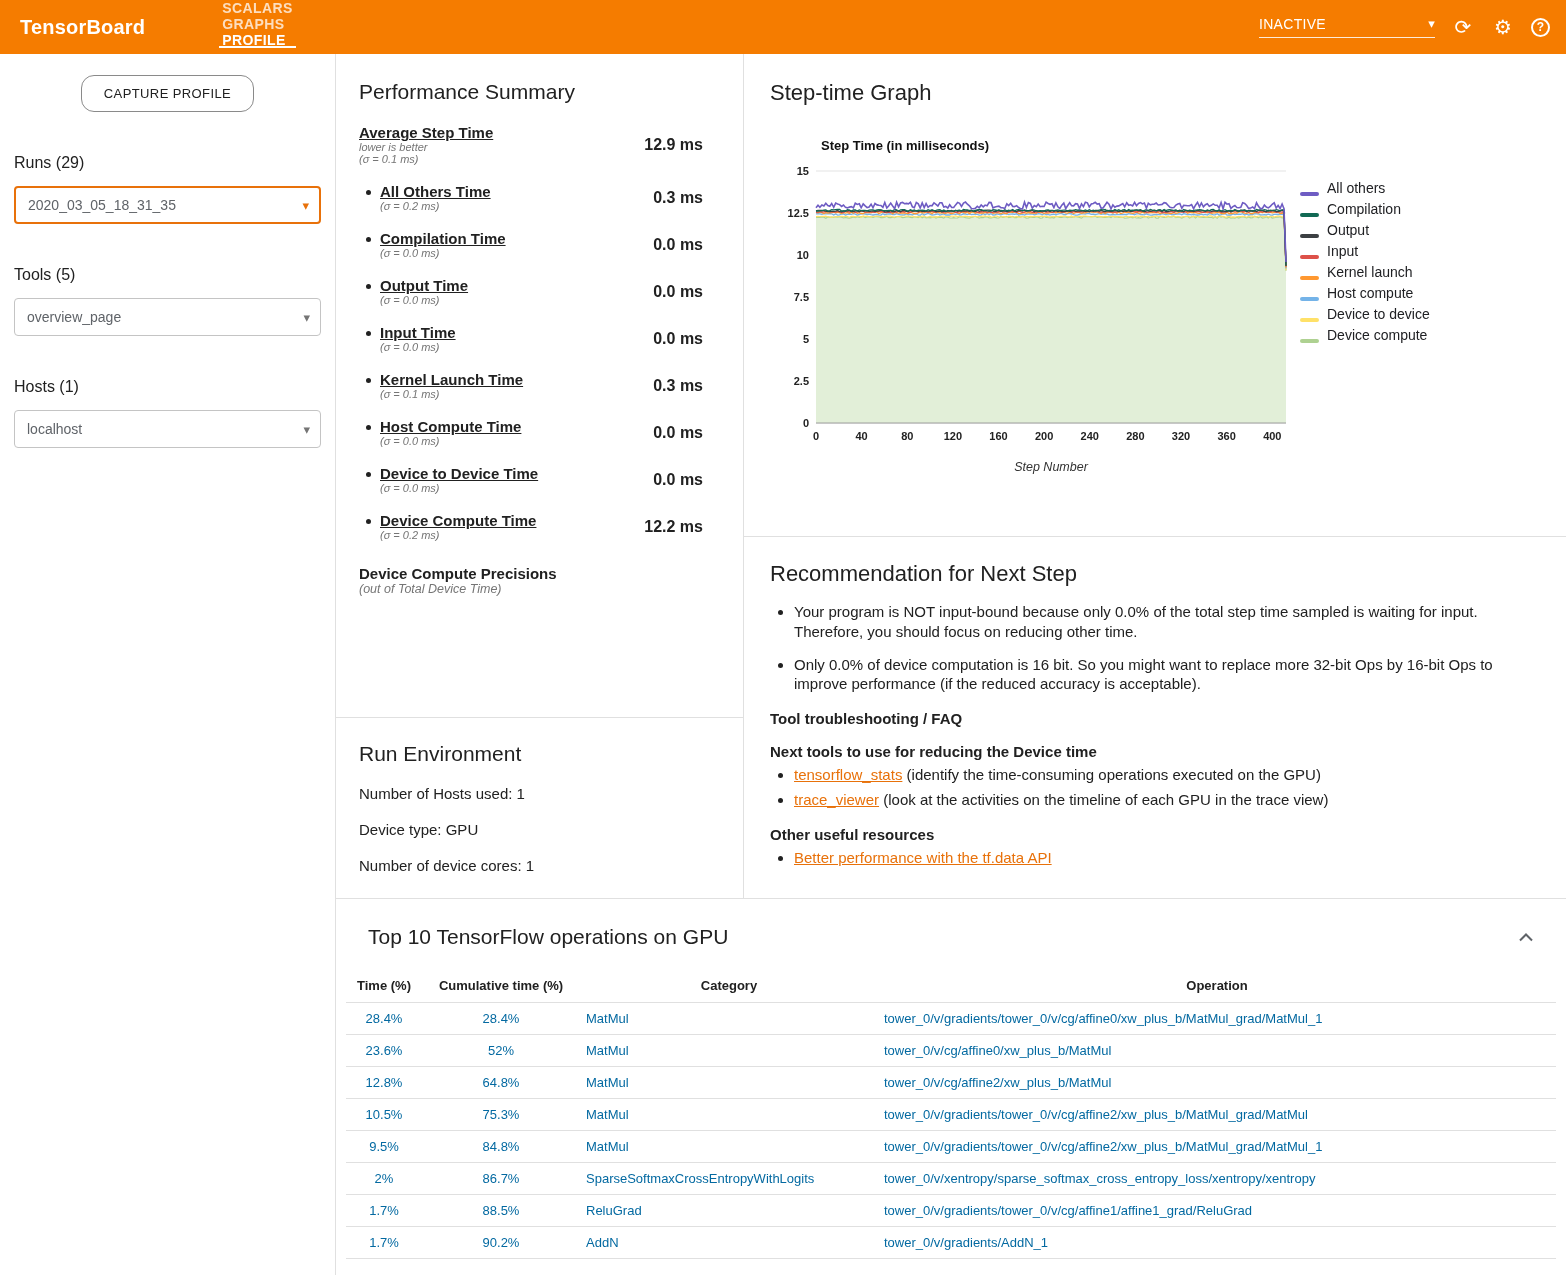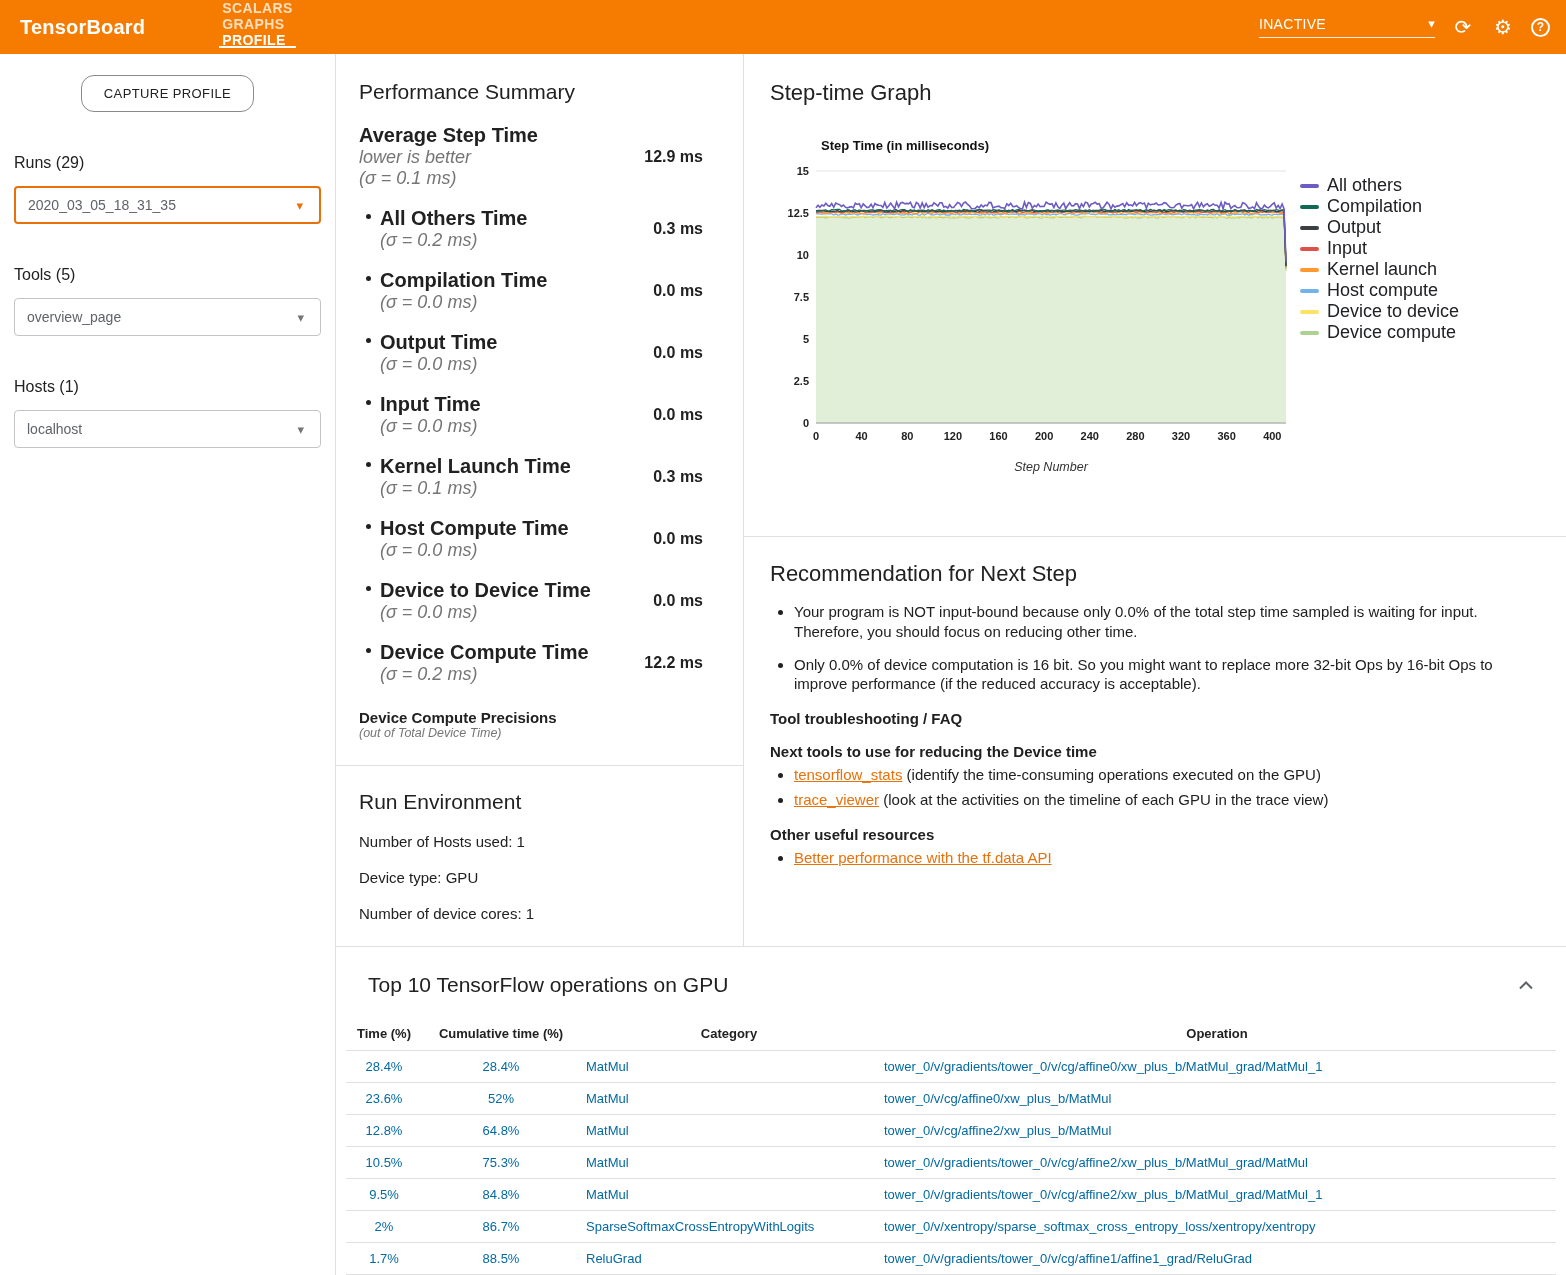--- a/index.html
+++ b/index.html
@@ -23,51 +23,51 @@
   
   .layout{display:flex;align-items:stretch;height:1221px;}
   .sidebar{width:335px;flex:none;padding-top:21px;}
   .main{flex:1;border-left:1px solid #e0e0e0;display:flex;flex-direction:column;}
   
   .capture-btn{display:block;margin:0 auto;padding:10px 22px;background:#fff;border:1px solid #8a8a8a;
        border-radius:13px;font-size:13px;font-weight:500;letter-spacing:.4px;color:#212121;cursor:pointer;
        font-family:inherit;}
   .side-label{margin:42px 14px 14px 14px;font-size:16px;color:#212121;}
   .side-select{margin:0 14px;height:38px;border:1px solid #c4c4c4;border-radius:4px;display:flex;
-       align-items:center;justify-content:space-between;padding:0 16px 0 12px;font-size:14px;
+       align-items:center;justify-content:space-between;padding:0 10px 0 12px;font-size:14px;
        color:#5f6368;cursor:pointer;background:#fff;}
   .side-select.run{border:2px solid #e8710a;}
   .caret{font-size:13px;color:#757575;}
   .caret.orange{color:#e8710a;}
   .caret.white{color:#fff;}
   
   .top-grid{display:flex;}
   .perf-col{width:408px;flex:none;border-right:1px solid #e0e0e0;display:flex;flex-direction:column;}
   .perf-card{min-height:664px;border-bottom:1px solid #e0e0e0;padding:26px 40px 20px 23px;}
   .section-title{font-size:21px;font-weight:400;color:#212121;}
   .perf-card .section-title{margin-bottom:20px;}
   .perf-row{display:flex;align-items:center;justify-content:space-between;margin-bottom:18px;}
   .perf-text{display:flex;align-items:flex-start;}
   .dot{width:5px;height:5px;background:#212121;border-radius:50%;margin:7px 9px 0 7px;flex:none;}
-  .perf-label{font-size:20px;font-weight:700;}
-  .perf-note,.perf-sigma{font-size:18px;font-style:italic;color:#757575;}
+  .perf-label{font-size:15px;font-weight:700;text-decoration:underline;}
+  .perf-note,.perf-sigma{font-size:11px;font-style:italic;color:#757575;}
   .perf-value{font-size:16px;font-weight:700;white-space:nowrap;margin-left:10px;}
   .prec{margin-top:24px;}
   .prec-title{font-size:15px;font-weight:700;}
   .prec-note{font-size:12.5px;font-style:italic;color:#757575;margin-bottom:5px;}
   .prec-list{list-style:disc;margin-left:24px;font-size:14px;line-height:1.55;color:#212121;}
   .runenv-card{padding:24px 23px;flex:1;}
   .runenv-line{font-size:15px;margin-top:19px;color:#212121;}
   
   .right-col{flex:1;display:flex;flex-direction:column;min-width:0;}
   .graph-card{min-height:483px;border-bottom:1px solid #e0e0e0;padding:26px 0 16px 26px;}
   .chart-title{font-size:13px;font-weight:700;margin:32px 0 8px 51px;color:#111;}
   .chart-flex{display:flex;align-items:flex-start;}
   .legend{margin:14px 0 0 10px;}
-  .legend-item{display:flex;align-items:center;height:21px;font-size:18px;color:#202124;}
+  .legend-item{display:flex;align-items:flex-end;height:21px;font-size:14px;color:#202124;}
   .legend-swatch{width:19px;height:4px;border-radius:2px;margin-right:8px;flex:none;}
   
   .reco-card{padding:24px 46px 20px 26px;flex:1;}
   .reco-title{font-size:22px;font-weight:400;margin-bottom:15px;}
   .reco-list{margin:0 0 6px 24px;list-style:disc;}
   .reco-list li{font-size:15px;line-height:1.32;margin-bottom:13px;color:#212121;}
   .reco-sub li{margin-bottom:5px;}
   .reco-head{font-size:15px;font-weight:700;margin:16px 0 5px;}
   a.link{color:#e8710a;text-decoration:underline;cursor:pointer;}
   

